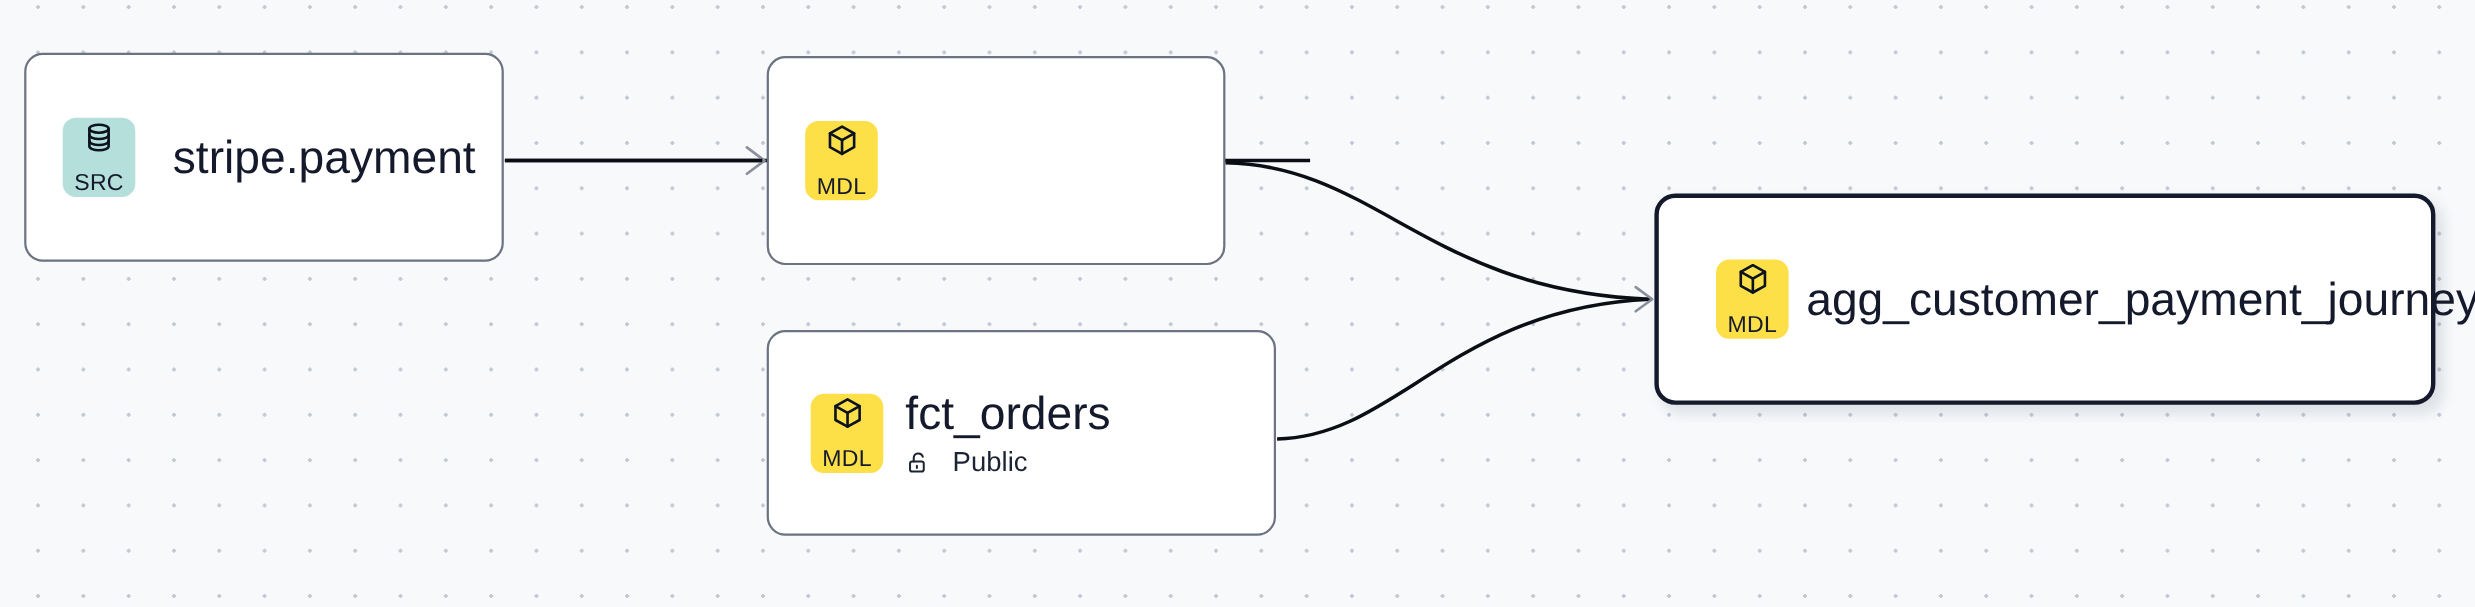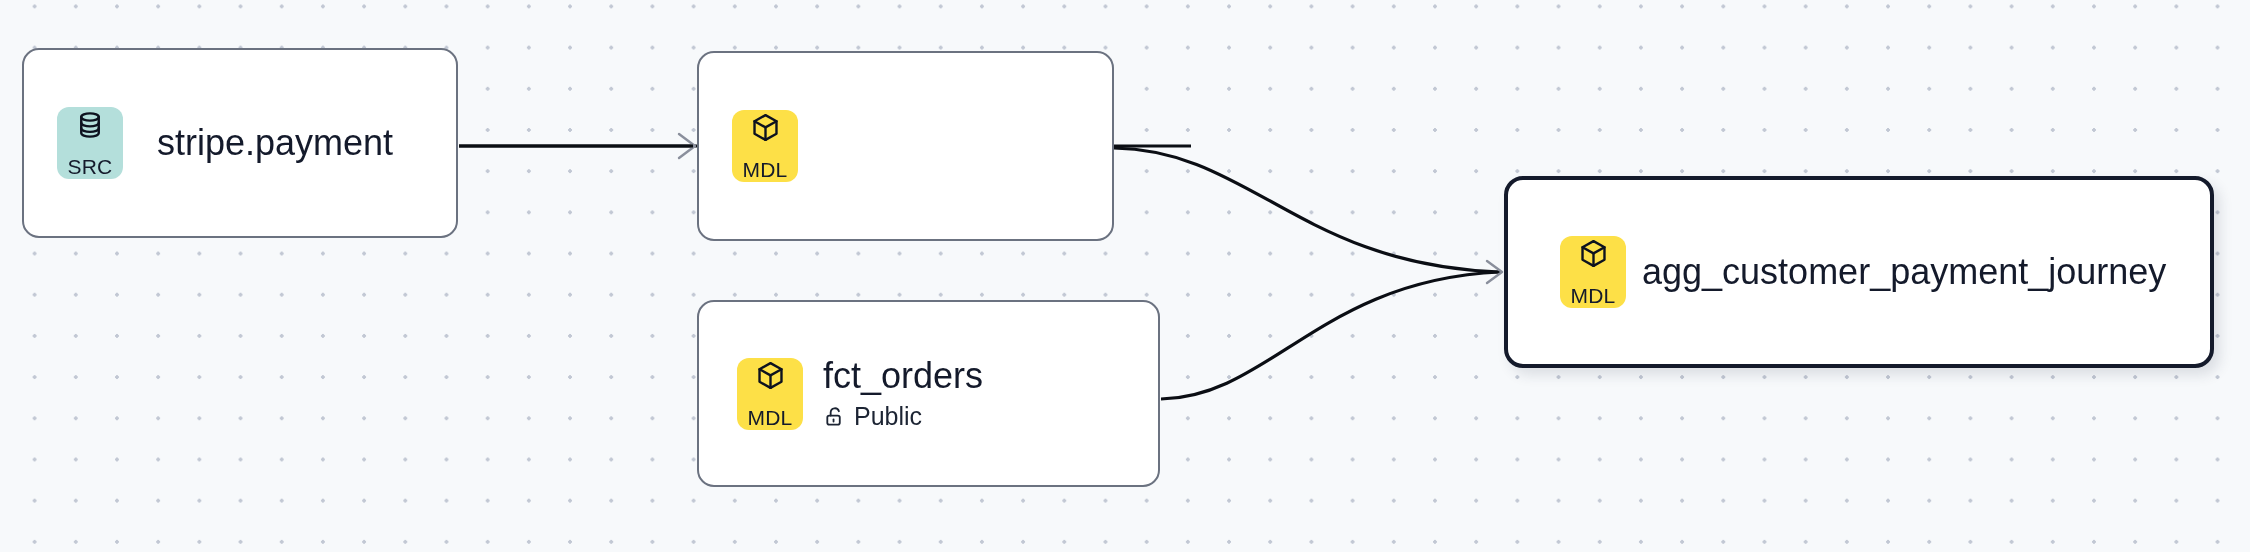--- a/index.html
+++ b/index.html
@@ -89,31 +89,31 @@
 
   .node-body {
     margin-left: 34px;
     display: flex;
     flex-direction: column;
     justify-content: center;
     gap: 6px;
   }
 
   .node-title {
-    font-size: 36px;
+    font-size: 42px;
     line-height: 1.12;
     color: #141a2b;
     font-family: "Liberation Sans", sans-serif;
     white-space: nowrap;
   }
 
   .node-meta {
     display: flex;
     align-items: center;
-    gap: 8px;
+    gap: 20px;
     font-size: 25px;
     color: #1c2433;
     font-family: "Liberation Sans", sans-serif;
     white-space: nowrap;
   }
   .node-meta svg { display: block; flex: 0 0 auto; }
 
   
   #node-stripe-payment      { left: 22px;   top: 48px;  width: 436px; height: 190px; }
   #node-stg-payments        { left: 697px;  top: 51px;  width: 417px; height: 190px; }

